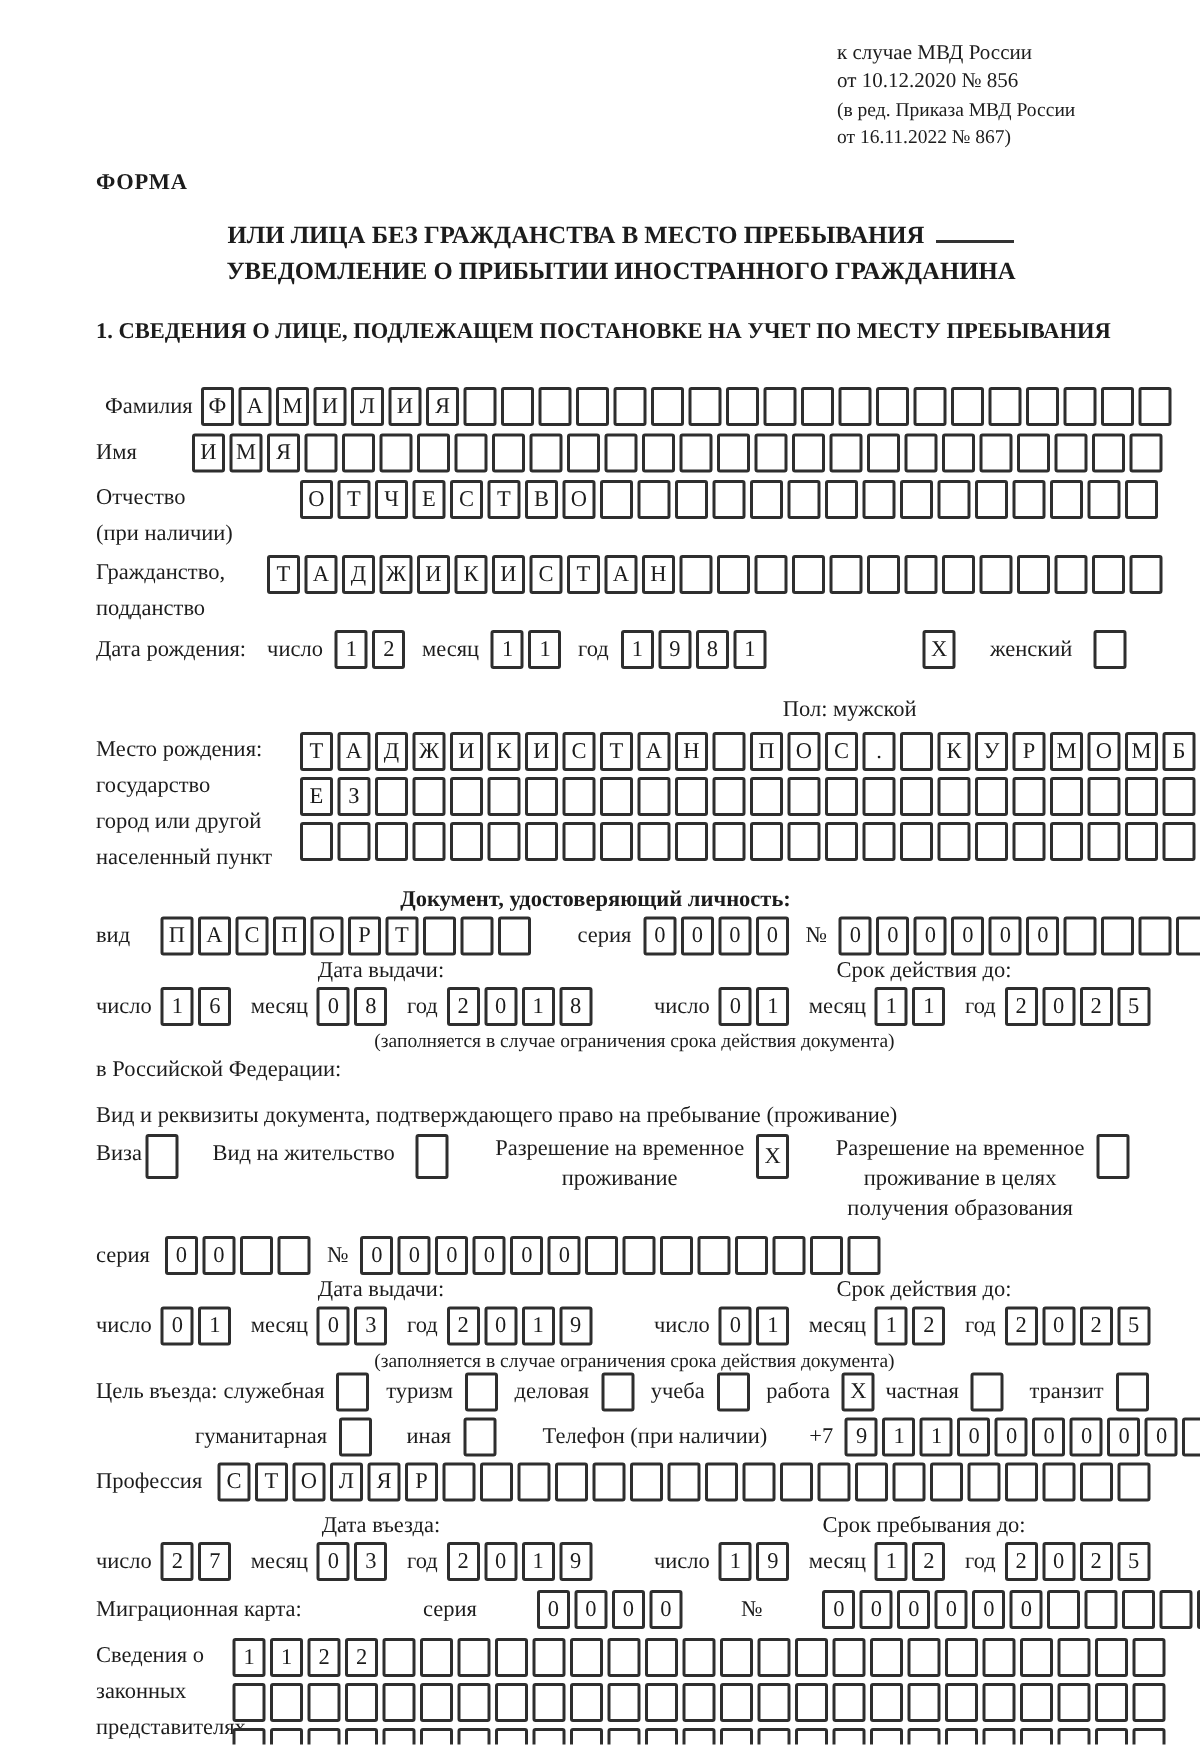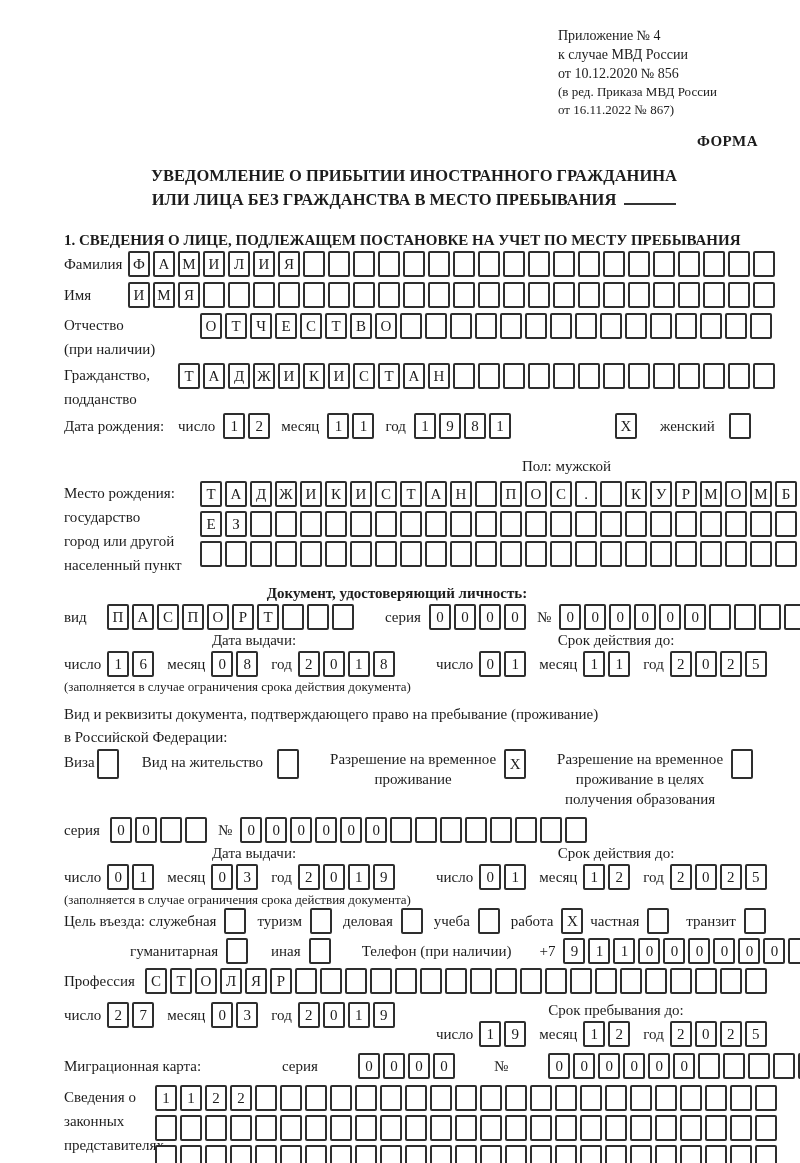--- a/index.html
+++ b/index.html
@@ -3,21 +3,21 @@
 <meta charset="utf-8">
 <style>
   html,body{margin:0;padding:0;}
   body{
     width:800px;height:1163px;overflow:hidden;background:#ffffff;
     color:#1c1c1c;font-family:"Liberation Serif", serif;
   }
   .page{box-sizing:border-box;width:800px;height:1163px;padding:26px 10px 0 64px;position:relative;}
   .hdr{margin-left:494px;font-size:14px;line-height:19px;}
   .hdr-sub{font-size:13px;line-height:18px;}
-  .form-label{font-weight:bold;font-size:15px;text-align:right;padding-right:32px;margin-top:14px;letter-spacing:.5px;}
+  .form-label{font-weight:bold;font-size:15px;text-align:left;padding-right:32px;margin-top:14px;letter-spacing:.5px;}
   .title{max-width:640px;margin:14px auto 0 30px;text-align:center;font-weight:bold;font-size:16.5px;line-height:24px;}
   .blank-line{display:inline-block;width:52px;border-bottom:2px solid #333;height:14px;margin-left:8px;}
   .section-h{margin-top:20px;font-weight:bold;font-size:15px;}
   .frow{display:flex;align-items:flex-start;margin-top:5px;}
   .lbl{font-size:15px;line-height:26px;white-space:nowrap;}
   .lbl-multi{font-size:15px;line-height:24px;}
   .cells{display:inline-flex;}
   .cell{
     box-sizing:border-box;display:inline-block;width:22px;height:26px;margin-right:3px;
     border:2px solid #2e2e2e;border-radius:2px;background:#fff;
@@ -31,49 +31,48 @@
   .w136{width:136px;flex:none;}
   .w81{width:81px;flex:none;}
   .w91{width:91px;flex:none;}
   .doc-h{text-align:center;font-weight:bold;font-size:15px;margin:8px 60px 2px 0;}
   .dgroup{width:372px;flex:none;}
   .dgroup2{flex:1;}
   .dhead{font-size:15px;text-align:center;width:300px;margin-bottom:2px;}
   .dline{display:flex;align-items:flex-start;}
   .dline .lbl{margin-right:6px;}
   .dline .cells{margin-right:10px;}
-  .note{font-size:13px;text-align:left;padding-right:8px;margin-top:2px;}
+  .note{font-size:13px;text-align:center;padding-right:8px;margin-top:2px;}
   .center-note{font-size:13.5px;text-align:center;margin-top:6px;}
   .chk-label{font-size:15px;line-height:20px;text-align:center;}
   .gap8{margin-right:8px;}.gap14{margin-right:14px;}.gap20{margin-right:20px;}.gap28{margin-right:28px;}.mt2{margin-top:2px;}
   .stay-line{font-size:15px;line-height:23px;margin-top:8px;}
 </style>
 </head>
 <body>
 
 <div class="page">
 
   <div class="hdr">
-    <div>Приложение № 4</div>
     <div>к случае МВД России</div>
     <div>от 10.12.2020 № 856</div>
     <div class="hdr-sub">(в ред. Приказа МВД России</div>
     <div class="hdr-sub">от 16.11.2022 № 867)</div>
   </div>
 
   <div class="form-label">ФОРМА</div>
 
   <div class="title">
+    <div><span>ИЛИ ЛИЦА БЕЗ ГРАЖДАНСТВА В МЕСТО ПРЕБЫВАНИЯ</span><span class="blank-line"></span></div>
     <div>УВЕДОМЛЕНИЕ О ПРИБЫТИИ ИНОСТРАННОГО ГРАЖДАНИНА</div>
-    <div><span>ИЛИ ЛИЦА БЕЗ ГРАЖДАНСТВА В МЕСТО ПРЕБЫВАНИЯ</span><span class="blank-line"></span></div>
   </div>
 
   <div class="section-h">1. СВЕДЕНИЯ О ЛИЦЕ, ПОДЛЕЖАЩЕМ ПОСТАНОВКЕ НА УЧЕТ ПО МЕСТУ ПРЕБЫВАНИЯ</div>
 
-  <div class="frow" style="margin-top:2px;">
+  <div class="frow" style="margin-top:28px;justify-content:center;">
     <span class="lbl w64">Фамилия</span>
     <span class="cells">
         <span class="cell">Ф</span>
         <span class="cell">А</span>
         <span class="cell">М</span>
         <span class="cell">И</span>
         <span class="cell">Л</span>
         <span class="cell">И</span>
         <span class="cell">Я</span>
         <span class="cell"></span>
@@ -392,22 +391,22 @@
             <span class="cell">2</span>
             <span class="cell">0</span>
             <span class="cell">2</span>
             <span class="cell">5</span>
           </span>
       </div>
     </div>
   </div>
   <div class="note">(заполняется в случае ограничения срока действия документа)</div>
 
+  <div class="stay-line" style="margin-top:0;">в Российской Федерации:</div>
   <div class="stay-line">Вид и реквизиты документа, подтверждающего право на пребывание (проживание)</div>
-  <div class="stay-line" style="margin-top:0;">в Российской Федерации:</div>
 
   <div class="frow cb" style="margin-top:0;">
     <span class="lbl" style="margin-right:2px;">Виза</span>
     <span class="cells gap20">
         <span class="cell"></span>
       </span>
     <span class="lbl gap14">Вид на жительство</span>
     <span class="cells gap28">
         <span class="cell"></span>
       </span>
@@ -586,20 +585,21 @@
         <span class="cell"></span>
         <span class="cell"></span>
         <span class="cell"></span>
         <span class="cell"></span>
         <span class="cell"></span>
       </span>
   </div>
 
   <div class="frow" style="margin-top:8px;">
     <div class="dgroup">
+      <div class="dhead" style="margin-left:40px;">Дата въезда:</div>
       <div class="dline">
         <span class="lbl">число</span>
         <span class="cells">
             <span class="cell">2</span>
             <span class="cell">7</span>
           </span>
         <span class="lbl">месяц</span>
         <span class="cells">
             <span class="cell">0</span>
             <span class="cell">3</span>

